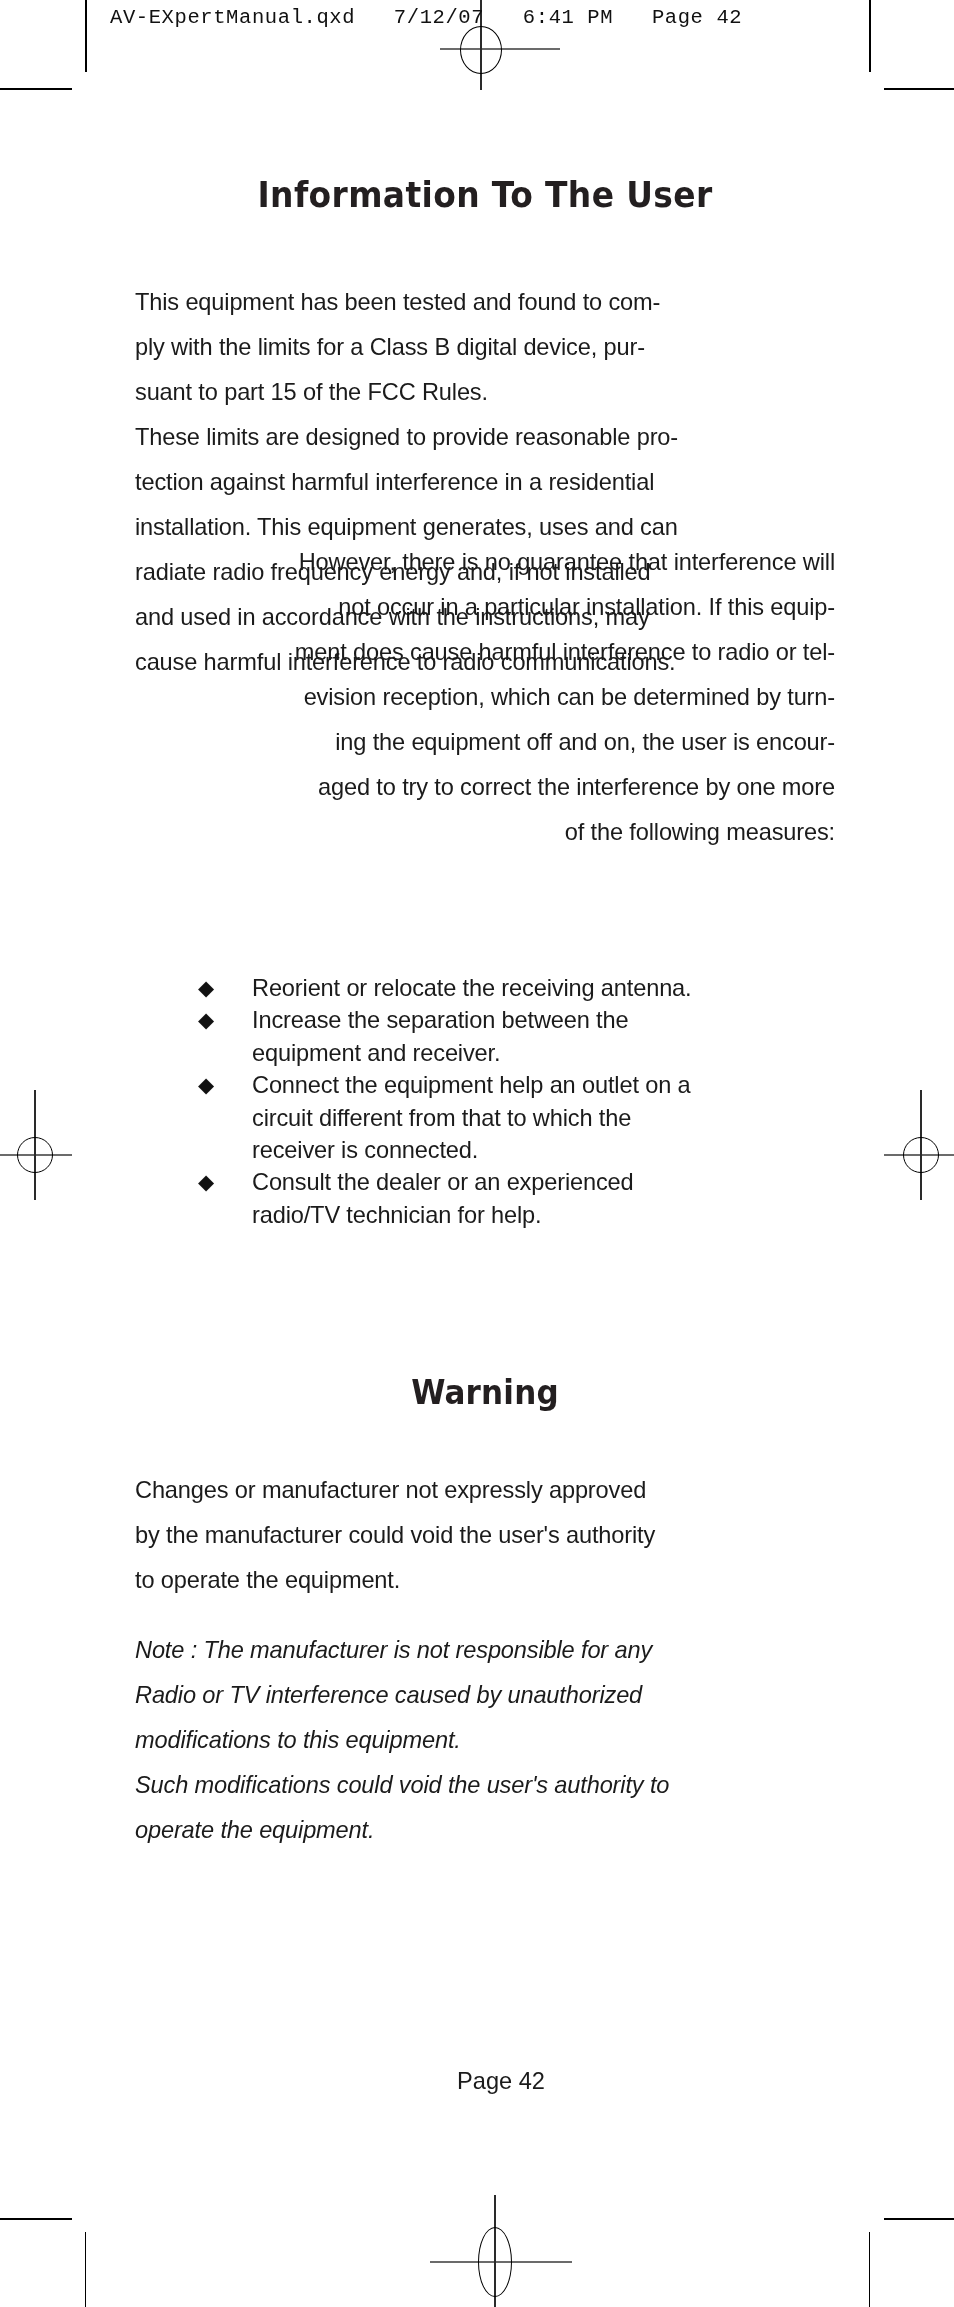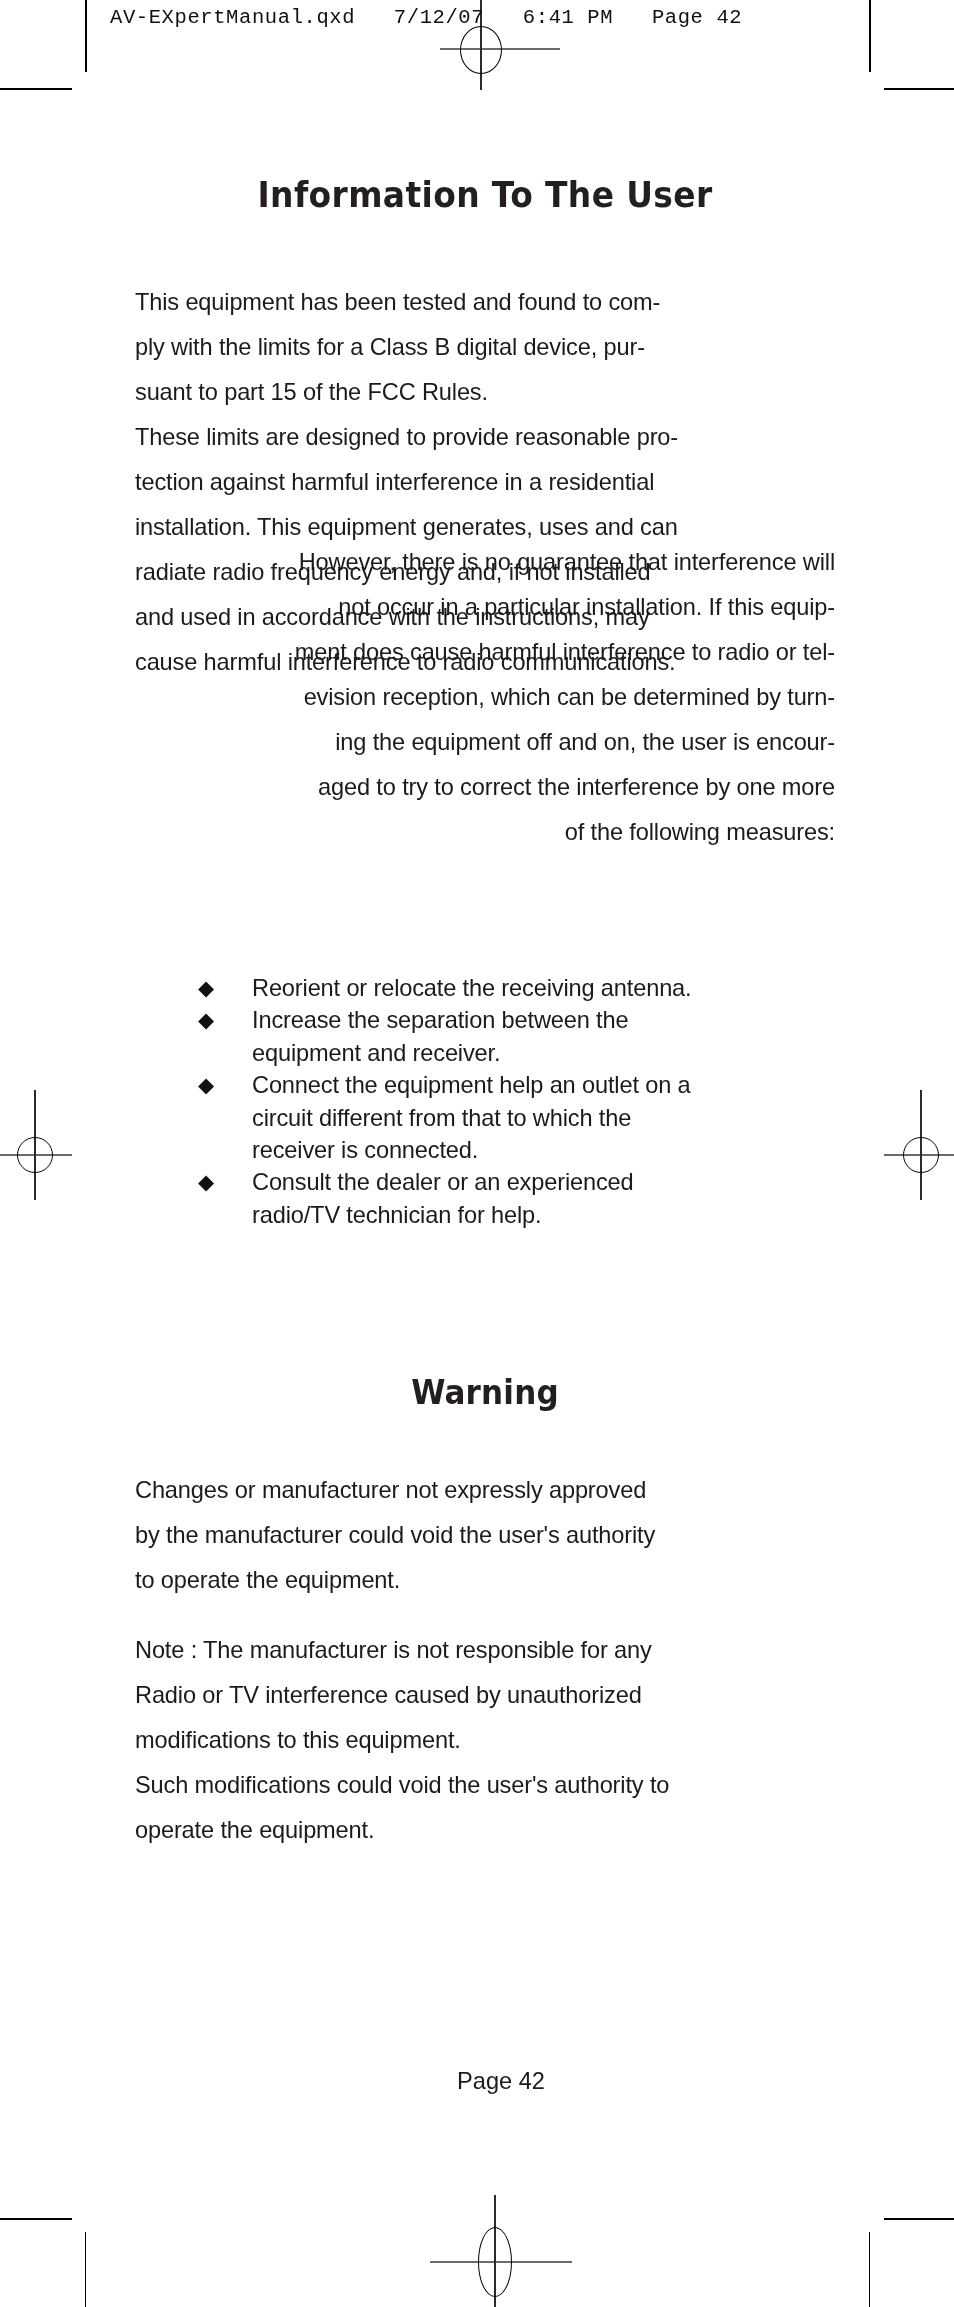--- a/index.html
+++ b/index.html
@@ -141,21 +141,21 @@
     font-size: 23.6px;
     line-height: 45px;
     color: #1b1b1b;
     letter-spacing: -0.15px;
     white-space: pre-line;
   }
 
   .p-intro    { top: 280px; }
   .p-however  { top: 540px; text-align: right; }
   .p-changes  { top: 1468px; }
-  .p-note     { top: 1628px; }
+  .p-note     { top: 1628px; font-style: italic; }
 
   .bullet-list {
     position: absolute;
     left: 63px;
     top: 972px;
     width: 640px;
     margin: 0;
     padding: 0;
     list-style: none;
   }

